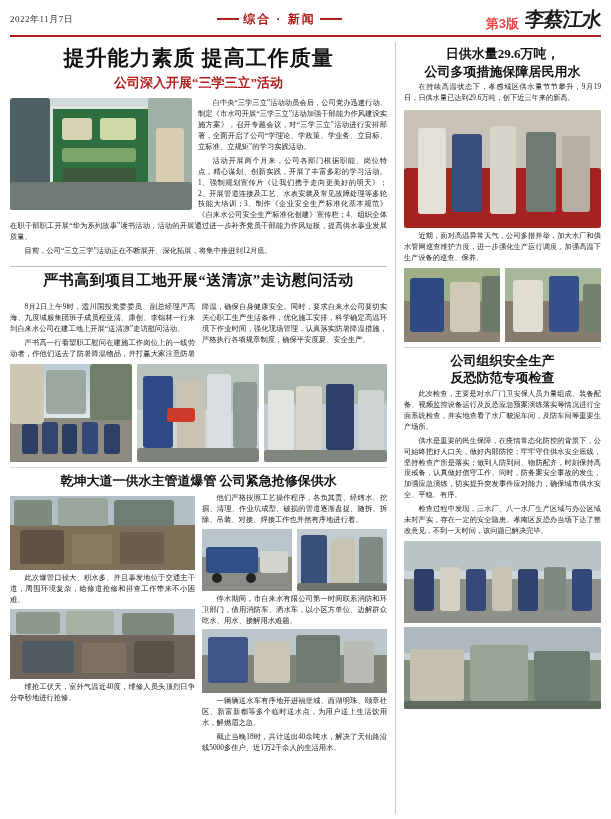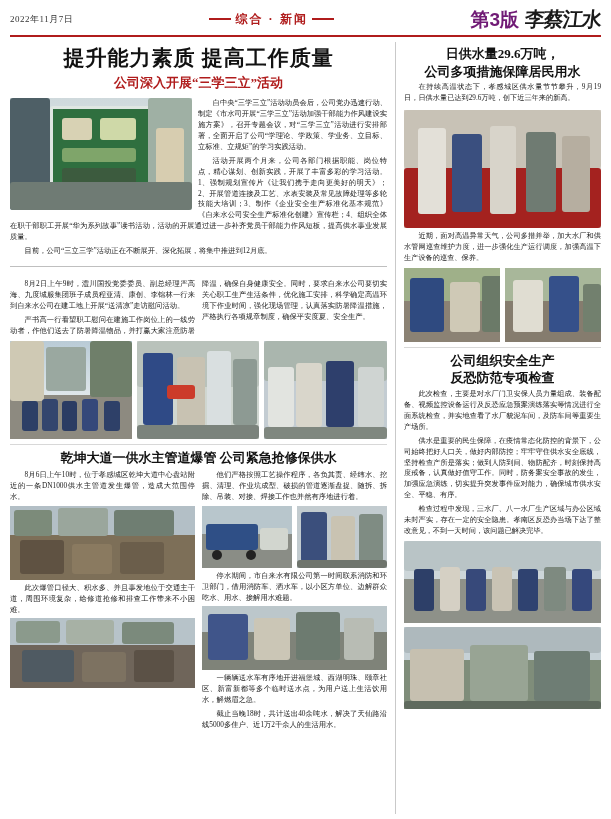--- a/index.html
+++ b/index.html
@@ -29,21 +29,21 @@
   }
   .mast-center .bar{width:22px;height:2px;background:#b01c1c;}
   .mast-title{
     font-family:"Liberation Sans", sans-serif;
     font-weight:bold;font-size:12px;color:#b01c1c;
     letter-spacing:2px;
   }
   .mast-right{display:flex;align-items:flex-end;gap:6px;}
   .mast-page{
     font-family:"Liberation Sans", sans-serif;
-    font-weight:bold;font-size:19px;color:#701a75;
+    font-weight:bold;font-size:13px;color:#ef4444;
   }
   .mast-logo{
     font-family:"Liberation Serif", serif;
     font-weight:bold;font-size:20px;color:#1a1a1a;
     letter-spacing:-1px;
     transform:skewX(-6deg);
   }
   
   .cols{
     display:flex;
@@ -177,20 +177,21 @@
 
         <p class="body">自中央“三学三立”活动动员会后，公司党办迅速行动、制定《市水司开展“三学三立”活动加强干部能力作风建设实施方案》，召开专题会议，对“三学三立”活动进行安排部署，全面开启了公司“学理论、学政策、学业务、立目标、立标准、立规矩”的学习实践活动。</p>
         <p class="body">活动开展两个月来，公司各部门根据职能、岗位特点，精心谋划、创新实践，开展了丰富多彩的学习活动。1、强制规划宣传片《让我们携手走向更美好的明天》；2、开展管道连接及工艺、水表安装及常见故障处理等多轮技能大培训；3、制作《企业安全生产标准化基本规范》《自来水公司安全生产标准化创建》宣传栏；4、组织全体在职干部职工开展“华为系列故事”读书活动，活动的开展通过进一步补齐党员干部能力作风短板，提高供水事业发展质量。</p>
         <p class="body">目前，公司“三立三学”活动正在不断展开、深化拓展，将集中推进到12月底。</p>
         <div style="clear:both"></div>
       </div>
 
       <hr class="rule">
 
       <div>
+        <h2 class="head-sec">严书高到项目工地开展“送清凉”走访慰问活动</h2>
         <div class="twocol">
           <p class="body">8月2日上午9时，澧川国投党委委员、副总经理严高海、九度城服集团班子成员程亚清、康创、李锦林一行来到自来水公司在建工地上开展“送清凉”走访慰问活动。</p>
           <p class="body">严书高一行看望职工慰问在建施工作岗位上的一线劳动者，作他们送去了防暑降温物品，并打赢大家注意防暑降温，确保自身健康安全。同时，要求自来水公司要切实关心职工生产生活条件，优化施工安排，科学确定高温环境下作业时间，强化现场管理，认真落实防暑降温措施，严格执行各项规章制度，确保平安度夏、安全生产。</p>
         </div>
 
         <div class="ph-row">
           <div class="photo" style="width:122px;height:98px;">
             <div class="sky" style="background:linear-gradient(#b9cbd6,#dfe7ea);height:55%;"></div>
             <div class="ground" style="background:#8d8a80;height:45%;"></div>
             <div class="blobA" style="left:0;top:0;width:34px;height:60px;background:#cfc9b4;"></div>
@@ -224,21 +225,20 @@
         </div>
       </div>
 
       <hr class="rule-thin">
 
       <div>
         <h2 class="head-sec2">乾坤大道一供水主管道爆管 公司紧急抢修保供水</h2>
 
         <div style="display:flex;gap:7px;">
           <div style="width:50%;">
-            <p class="body">8月6日上午10时，位于孝感城区乾坤大道中心盘站附近的一条DN1000供水主管道发生爆管，造成大范围停水。</p>
 
             <div class="photo" style="width:100%;height:74px;margin:3px 0;">
               <div class="sky" style="background:#b3bfc6;height:40%;"></div>
               <div class="ground" style="background:#7d6f58;height:60%;"></div>
               <div class="blobA" style="left:4px;top:4px;width:38px;height:26px;background:#7c8b7a;"></div>
               <div class="blobA" style="left:48px;top:2px;width:50px;height:28px;background:#9aa69c;"></div>
               <div class="blobA" style="left:104px;top:4px;width:60px;height:26px;background:#6f7e72;"></div>
               <div class="blobA" style="left:10px;top:34px;width:44px;height:34px;background:#5f5242;"></div>
               <div class="blobA" style="left:62px;top:38px;width:40px;height:30px;background:#8a7a60;"></div>
               <div class="blobA" style="left:110px;top:36px;width:44px;height:32px;background:#6b5e4b;"></div>
@@ -250,20 +250,21 @@
               <div class="sky" style="background:#b7c3c9;height:38%;"></div>
               <div class="ground" style="background:#6f655a;height:62%;"></div>
               <div class="blobA" style="left:6px;top:3px;width:44px;height:22px;background:#8b9a8c;"></div>
               <div class="blobA" style="left:56px;top:2px;width:48px;height:24px;background:#a7b1a5;"></div>
               <div class="blobA" style="left:112px;top:4px;width:52px;height:22px;background:#7b8a7c;"></div>
               <div class="blobA" style="left:12px;top:32px;width:52px;height:32px;background:#4f5a62;"></div>
               <div class="blobA" style="left:72px;top:34px;width:44px;height:30px;background:#7d7261;"></div>
               <div class="blobA" style="left:124px;top:32px;width:40px;height:32px;background:#5b5146;"></div>
             </div>
 
+            <p class="body">维抢工伏天，室外气温近40度，维修人员头顶烈日争分夺秒地进行抢修。</p>
           </div>
 
           <div style="width:50%;">
             <p class="body">他们严格按照工艺操作程序，各负其责、经纬水、挖掘、清理、作业坑成型、破损的管道逐渐盘捉、随拆、拆除、吊装、对接、焊接工作也并然有序地进行着。</p>
 
             <div class="ph-row" style="margin:3px 0;">
               <div class="photo" style="width:50%;height:62px;">
                 <div class="sky" style="background:#b8c6cc;height:45%;"></div>
                 <div class="ground" style="background:#8a8d86;height:55%;"></div>
                 <div class="blobA" style="left:4px;top:18px;width:52px;height:26px;background:#2f4f86;"></div>

